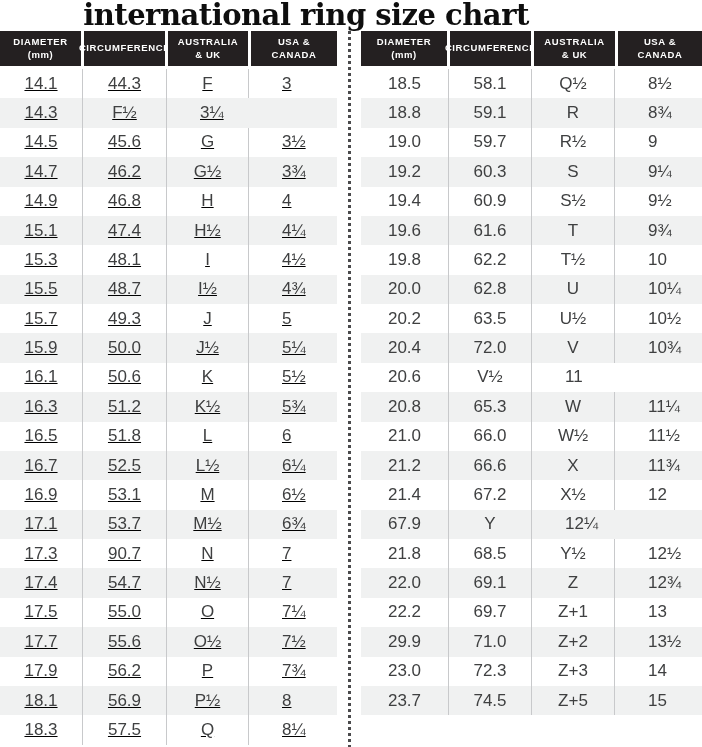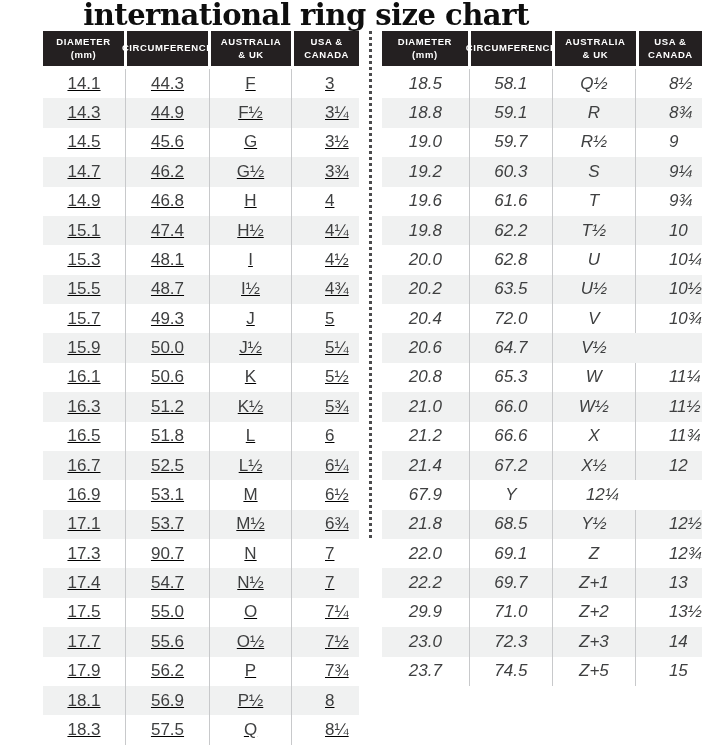--- a/index.html
+++ b/index.html
@@ -6,37 +6,37 @@
   .page {
     position:relative; width:702px; height:747px; background:#ffffff;
     font-family:"Liberation Sans", sans-serif; overflow:hidden;
   }
   .title-wrap { width:612px; height:31px; text-align:center; }
   .page-title {
     font-family:"DejaVu Serif", serif; font-weight:bold;
     font-size:29px; line-height:30px; letter-spacing:-0.5px;
     color:var(--title-color,#0e0e0e); white-space:nowrap;
   }
-  .charts { display:flex; height:508px;padding-left:43px; }
+  .charts { display:flex; height:716px; }
   .ring-table { display:block; }
   .ring-table.left  { width:337px; }
   .ring-table.right { width:341px; }
   .thead { display:grid; column-gap:3px; height:35px; margin-bottom:3px; }
   .left  .thead { grid-template-columns:81px 81px 80px 1fr; }
   .right .thead { grid-template-columns:86px 81px 81px 1fr; }
   .th {
     background:var(--header-bg,#242021); color:var(--header-text,#ffffff);
     font-size:9.5px; font-weight:bold; letter-spacing:0.6px; line-height:1.35;
     display:flex; flex-direction:column; align-items:center; justify-content:center;
     text-align:center; text-transform:none;
   }
   .tbody { display:block; }
   .tr { display:grid; height:29.39px; }
   .left  .tr { grid-template-columns:82px 84px 82px 1fr;text-decoration:underline; }
-  .right .tr { grid-template-columns:87px 83px 83px 1fr;font-style:italic; }
+  .right .tr { grid-template-columns:87px 83px 83px 1fr; }
   .tr:nth-child(even) { background:var(--row-alt-bg,#f0f1f1); }
   .td {
     display:flex; align-items:center; justify-content:center;
     font-size:17px; color:var(--body-text,#3f4041);
   }
   .td + .td { border-left:1px solid var(--separator,#c8c9cb); }
   .td.usa { justify-content:flex-start; padding-left:33px; }
   .divider { width:24px; display:flex; justify-content:center; }
   .divider-line {
     width:3px; height:100%;
@@ -74,21 +74,20 @@
         </div>
       <div class="tbody">
           <div class="tr">
             <div class="td">14.1</div>
             <div class="td">44.3</div>
             <div class="td">F</div>
             <div class="td usa">3</div>
           </div>
           <div class="tr">
             <div class="td">14.3</div>
-            <div class="td">44.9</div>
             <div class="td">F½</div>
             <div class="td usa">3¼</div>
           </div>
           <div class="tr">
             <div class="td">14.5</div>
             <div class="td">45.6</div>
             <div class="td">G</div>
             <div class="td usa">3½</div>
           </div>
           <div class="tr">
@@ -253,20 +252,26 @@
             <div class="td">R½</div>
             <div class="td usa">9</div>
           </div>
           <div class="tr">
             <div class="td">19.2</div>
             <div class="td">60.3</div>
             <div class="td">S</div>
             <div class="td usa">9¼</div>
           </div>
           <div class="tr">
+            <div class="td">19.4</div>
+            <div class="td">60.9</div>
+            <div class="td">S½</div>
+            <div class="td usa">9½</div>
+          </div>
+          <div class="tr">
             <div class="td">19.6</div>
             <div class="td">61.6</div>
             <div class="td">T</div>
             <div class="td usa">9¾</div>
           </div>
           <div class="tr">
             <div class="td">19.8</div>
             <div class="td">62.2</div>
             <div class="td">T½</div>
             <div class="td usa">10</div>
@@ -284,22 +289,22 @@
             <div class="td usa">10½</div>
           </div>
           <div class="tr">
             <div class="td">20.4</div>
             <div class="td">72.0</div>
             <div class="td">V</div>
             <div class="td usa">10¾</div>
           </div>
           <div class="tr">
             <div class="td">20.6</div>
-            <div class="td">64.7</div>
             <div class="td">V½</div>
+            <div class="td usa">11</div>
           </div>
           <div class="tr">
             <div class="td">20.8</div>
             <div class="td">65.3</div>
             <div class="td">W</div>
             <div class="td usa">11¼</div>
           </div>
           <div class="tr">
             <div class="td">21.0</div>
             <div class="td">66.0</div>

